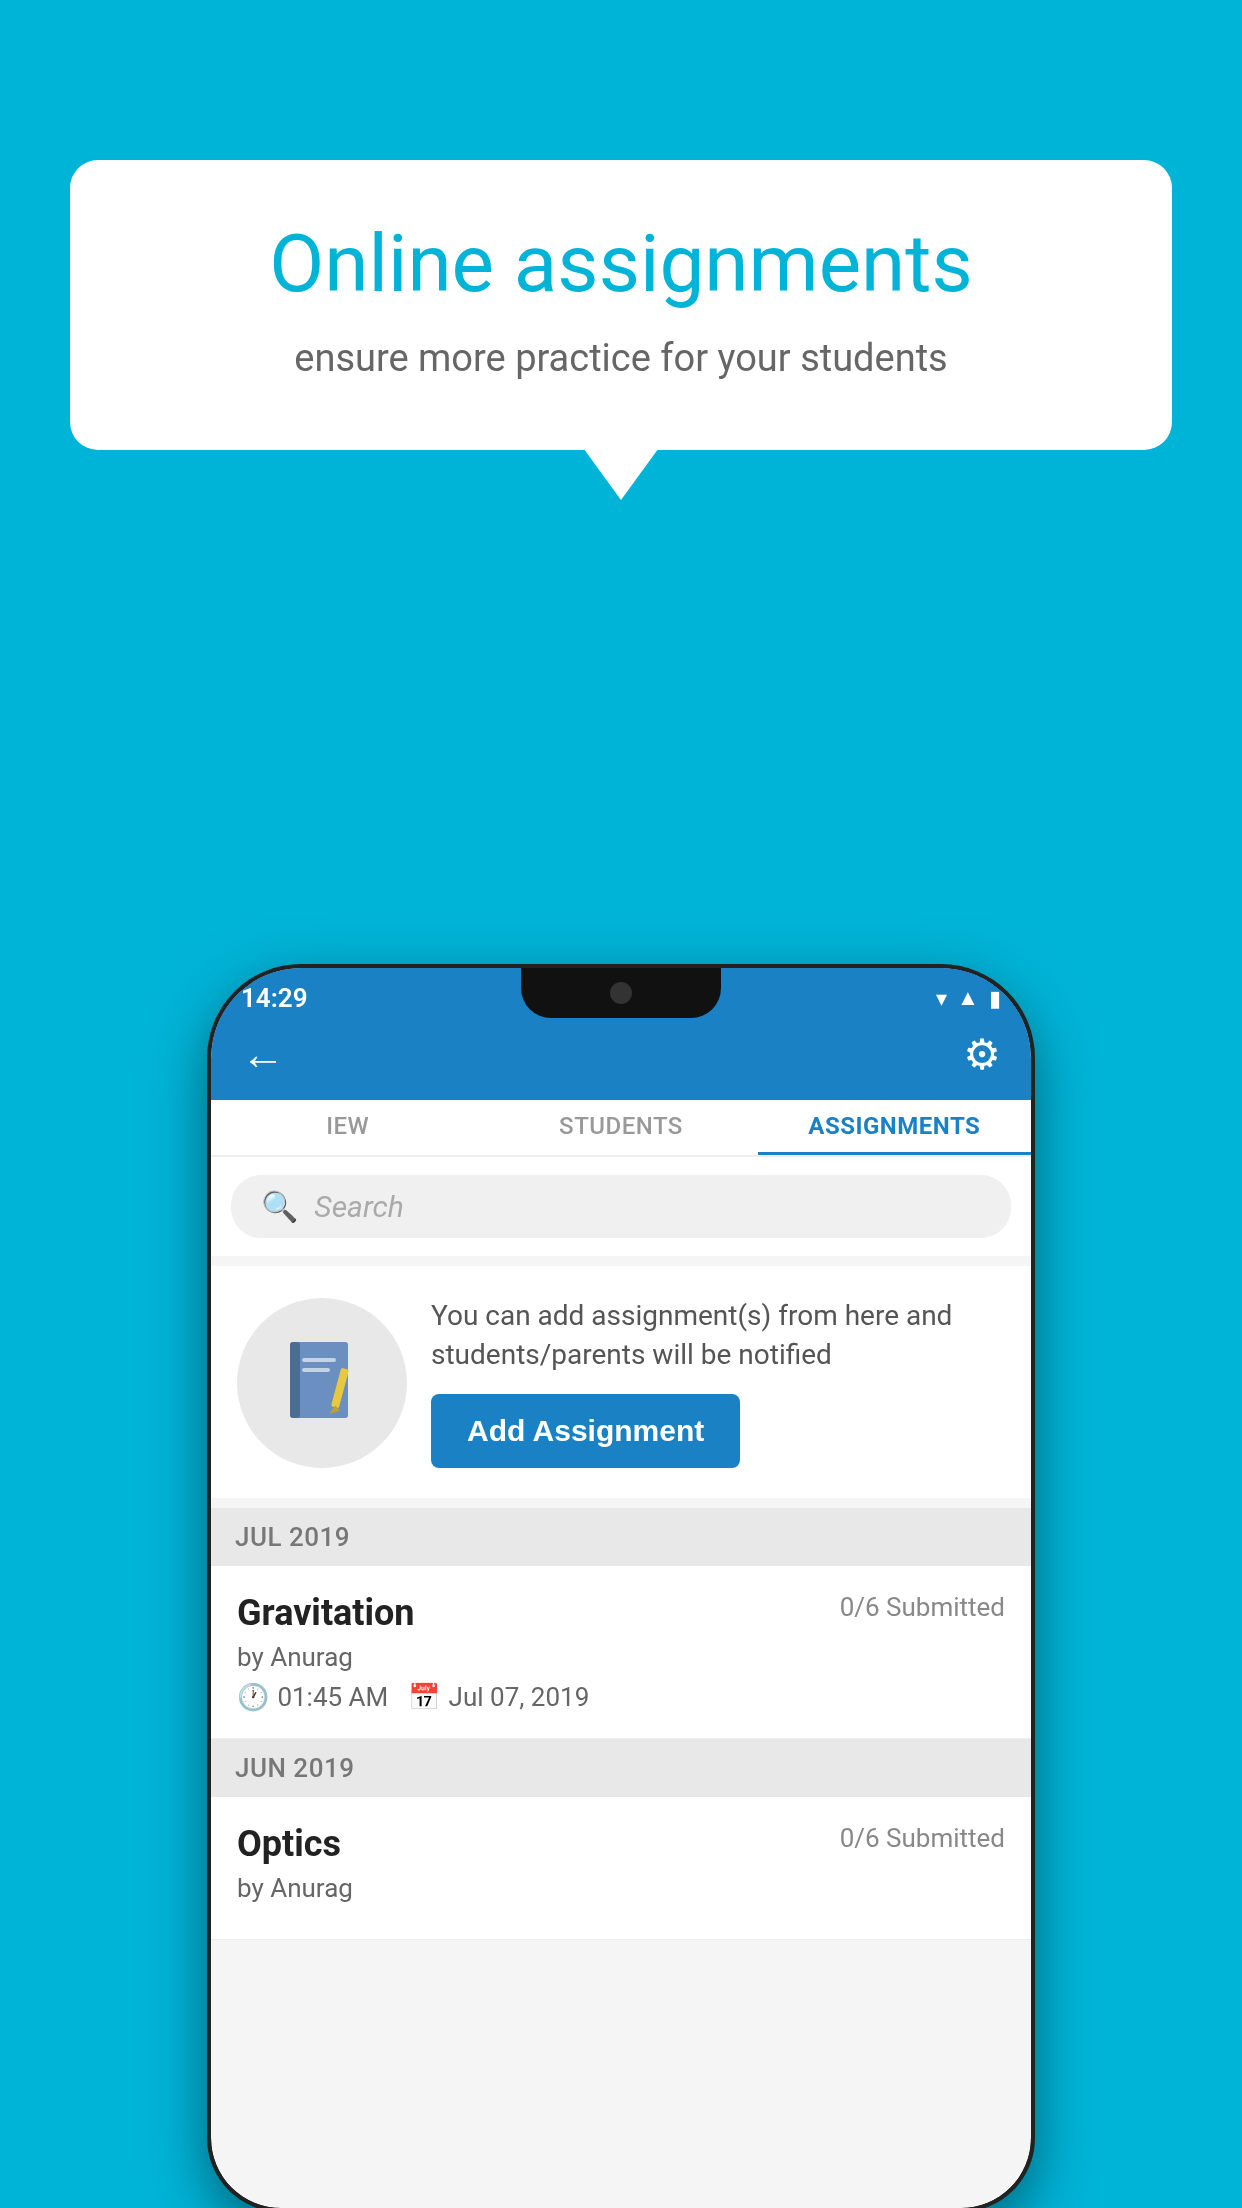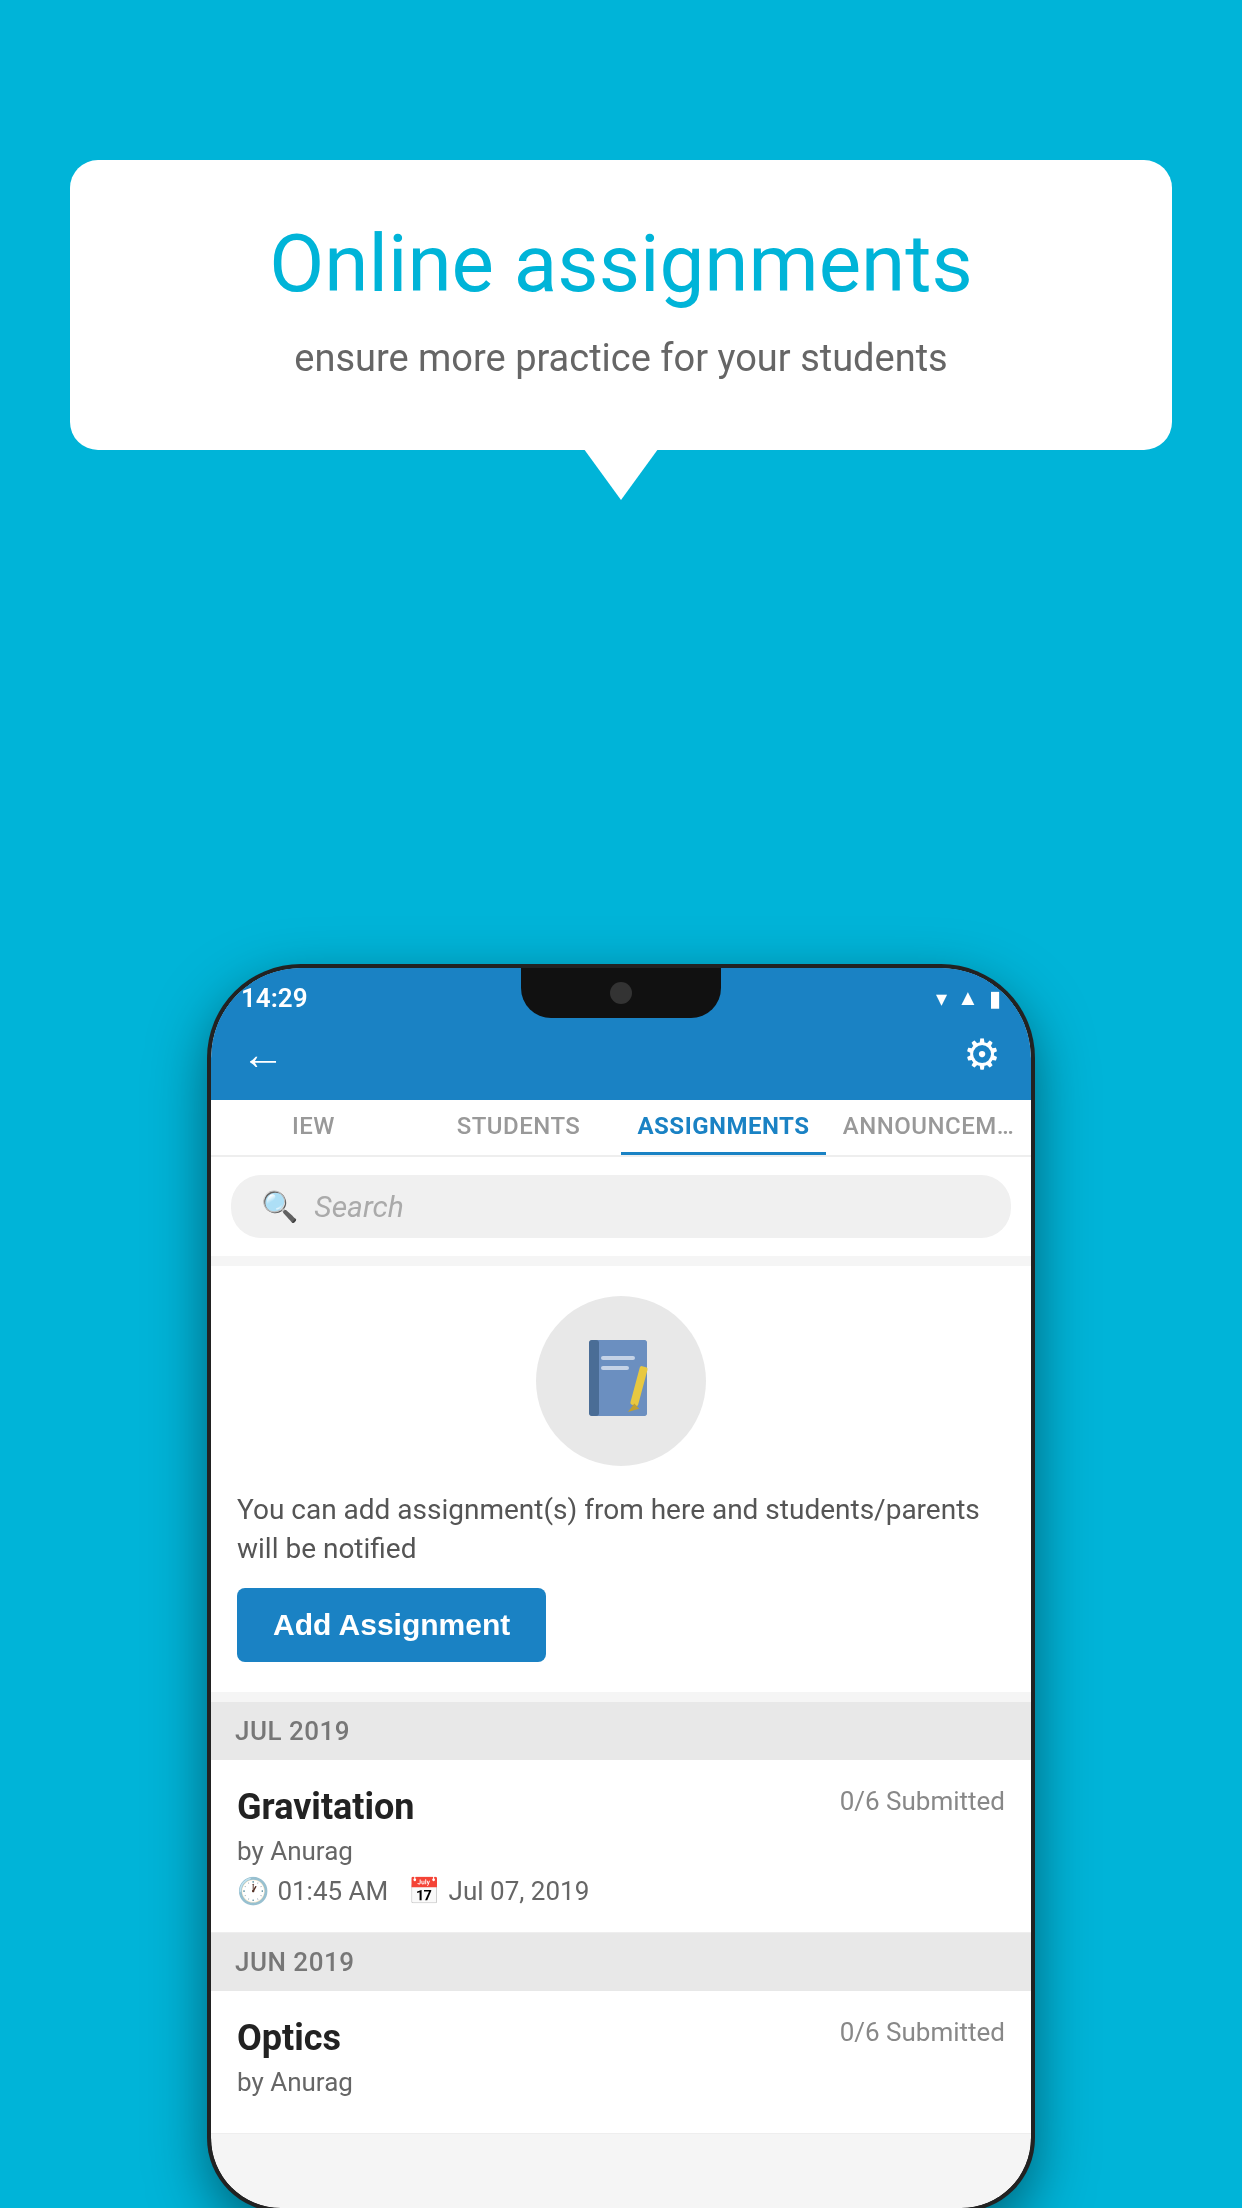--- a/index.html
+++ b/index.html
@@ -209,23 +209,22 @@
       color: #aaa;
       font-style: italic;
     }
 
     
     .promo-card {
       background: white;
       margin: 10px 0;
       padding: 30px 26px;
       display: flex;
-      align-items: center;
+      align-items: flex-end;
       gap: 24px;
-      flex-direction: column;
     }
     .promo-icon-circle {
       width: 170px;
       height: 170px;
       background: #e8e8e8;
       border-radius: 50%;
       display: flex;
       align-items: center;
       justify-content: center;
       flex-shrink: 0;
@@ -336,23 +335,20 @@
 
     <div class="tabs">
       <div class="tab">
         <span>IEW</span>
       </div>
       <div class="tab">
         <span>STUDENTS</span>
       </div>
       <div class="tab active">
         <span>ASSIGNMENTS</span>
-      </div>
-      <div class="tab">
-        <span>ANNOUNCEM…</span>
       </div>
     </div>
 
     <div class="search-container">
       <div class="search-bar">
         <span class="search-icon-wrap">🔍</span>
         <span class="search-text">Search</span>
       </div>
     </div>
 

